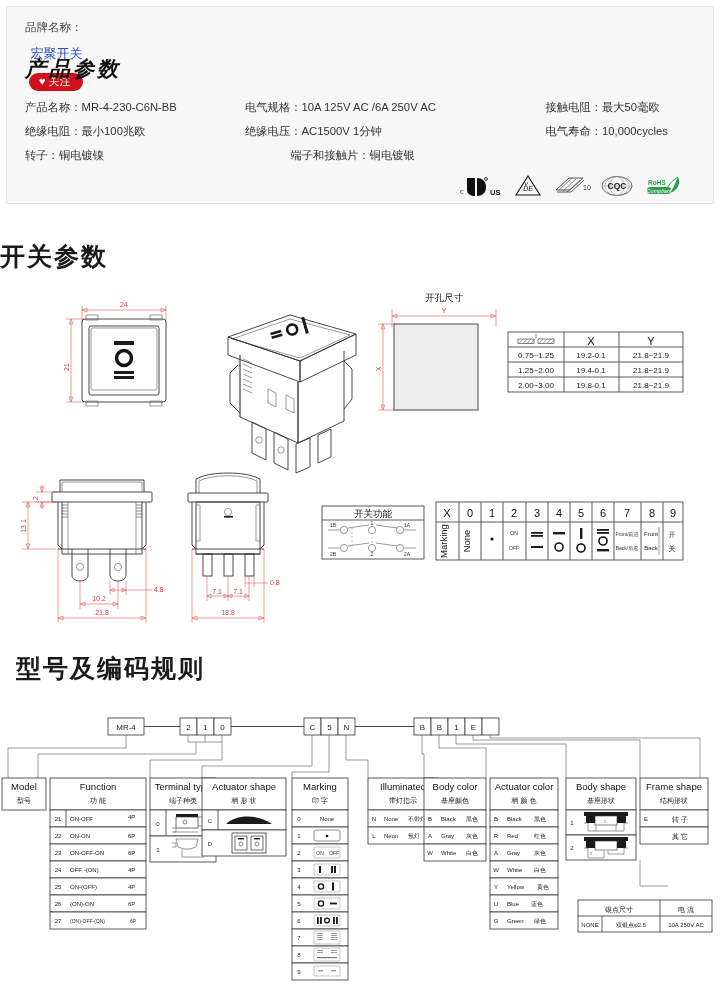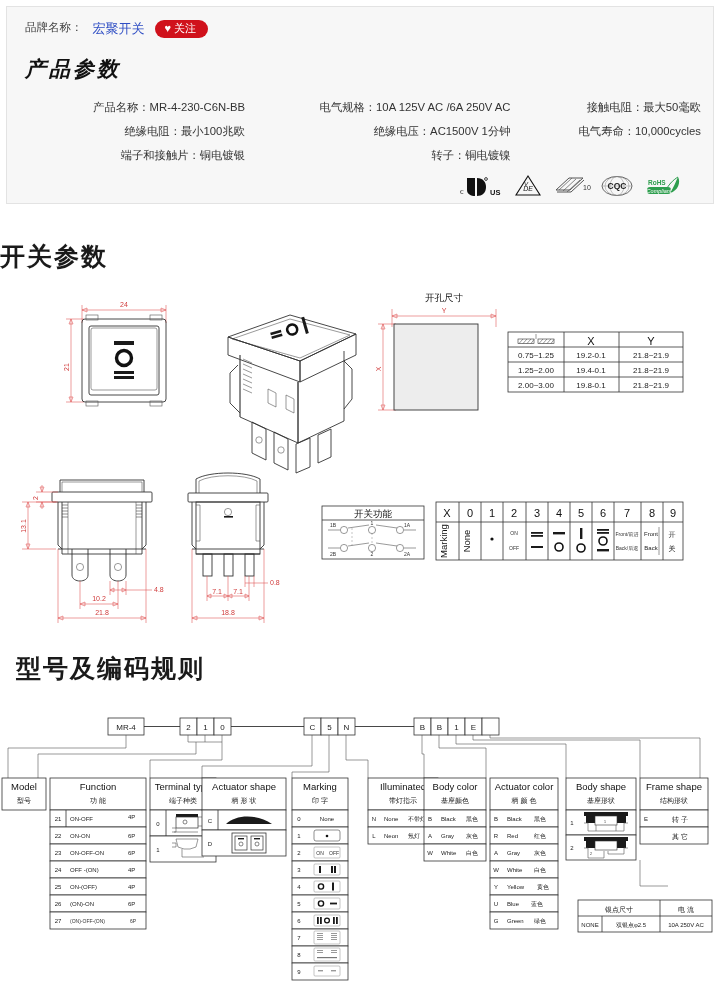--- a/index.html
+++ b/index.html
@@ -15,21 +15,21 @@
 
   
   .spec-panel {
     position: absolute; left: 6px; top: 6px;
     width: 708px; height: 198px;
     background: #f7f7f7;
     border: 1px solid #e3e3e3;
   }
   .brand-row {
     position: absolute; left: 18px; top: 13px;
-    display: flex; align-items: flex-start; gap: 10px;
+    display: flex; align-items: flex-end; gap: 10px; flex-direction: column;
   }
   .brand-label { font-size: 11.5px; color: #444; }
   .brand-name { font-size: 13px; color: #2f4ec4; }
   .follow-btn {
     display: inline-flex; align-items: center; gap: 3px;
     background: #d0111b; color: #fff;
     border-radius: 11px;
     padding: 3px 12px 4px 10px;
     font-size: 11px; line-height: 1;
     cursor: pointer; border: none;
@@ -40,21 +40,21 @@
     position: absolute; left: 18px; top: 48px;
     font-family: "Liberation Serif", "DejaVu Serif", serif;
     font-size: 21px; font-weight: bold; font-style: italic;
     letter-spacing: 3px; color: #111;
   }
 
   .spec-grid {
     position: absolute; left: 18px; top: 88px;
     width: 676px;
   }
-  .spec-row { display: flex; height: 24px; align-items: center; text-align: right; }
+  .spec-row { display: flex; height: 24px; align-items: center; }
   .spec-cell { font-size: 11.3px; color: #333; white-space: nowrap; }
   .c1 { width: 232px; }
   .c2 { width: 280px; }
   .c3 { width: 164px; margin-left: 35px; }
 
   
   .certs {
     position: absolute; left: 452px; top: 166px;
     display: flex; align-items: center; gap: 11px;
   }
@@ -110,22 +110,22 @@
       <div class="spec-cell c1"><span>产品名称：</span><span>MR-4-230-C6N-BB</span></div>
       <div class="spec-cell c2"><span>电气规格：</span><span>10A  125V  AC /6A 250V  AC</span></div>
       <div class="spec-cell c3"><span>接触电阻：</span><span>最大50毫欧</span></div>
     </div>
     <div class="spec-row">
       <div class="spec-cell c1"><span>绝缘电阻：</span><span>最小100兆欧</span></div>
       <div class="spec-cell c2"><span>绝缘电压：</span><span>AC1500V 1分钟</span></div>
       <div class="spec-cell c3"><span>电气寿命：</span><span>10,000cycles</span></div>
     </div>
     <div class="spec-row">
+      <div class="spec-cell c2"><span>转子：</span><span>铜电镀镍</span></div>
       <div class="spec-cell c1"><span>端子和接触片：</span><span>铜电镀银</span></div>
-      <div class="spec-cell c2"><span>转子：</span><span>铜电镀镍</span></div>
       <div class="spec-cell c3"></div>
     </div>
   </div>
 
   <div class="certs">
 
     <span class="cert">
       <svg width="44" height="24" viewBox="0 0 44 24">
         <text x="1" y="20" font-size="8" font-family="Liberation Serif, serif" fill="#111">c</text>
         <g transform="translate(7,2)">

